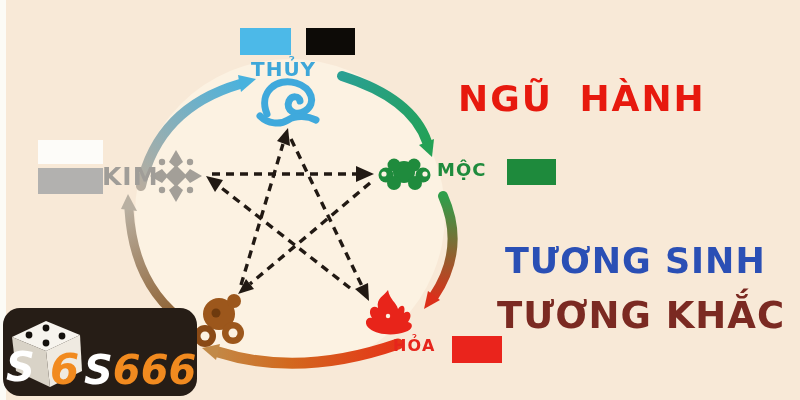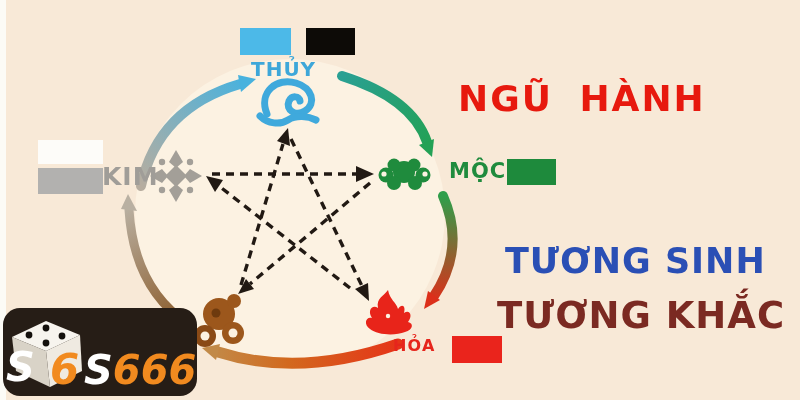--- a/index.html
+++ b/index.html
@@ -5,21 +5,21 @@
   html,body{margin:0;padding:0;}
   body{width:800px;height:400px;overflow:hidden;background:#f8e9d7;
        font-family:"DejaVu Sans",sans-serif;}
   .stage{position:relative;width:800px;height:388px;background:#f8e9d7;}
   .left-border{position:absolute;left:0;top:0;width:6px;height:400px;background:#fcfbf6;}
   svg.diagram{position:absolute;left:0;top:0;width:800px;height:400px;}
   .swatch{position:absolute;}
   .label{position:absolute;font-weight:bold;letter-spacing:1px;white-space:nowrap;}
   .lbl-thuy{left:251px;top:57px;font-size:20px;}
   .lbl-kim{left:102px;top:162px;font-size:25px;}
-  .lbl-moc{left:437px;top:159px;font-size:21px;margin-left:12px;}
+  .lbl-moc{left:437px;top:159px;font-size:18px;}
   .lbl-hoa{left:393px;top:336px;font-size:16px;}
   .title{position:absolute;left:458px;top:78px;font-size:36px;font-weight:bold;
          letter-spacing:2px;word-spacing:12px;white-space:nowrap;}
   .caption{position:absolute;font-weight:bold;white-space:nowrap;letter-spacing:1px;}
   .cap-sinh{left:505px;top:241px;font-size:35px;}
   .cap-khac{left:497px;top:294px;font-size:37px;}
   .logo{position:absolute;left:2px;top:307px;width:196px;height:90px;}
 </style>
 </head>
 <body>

